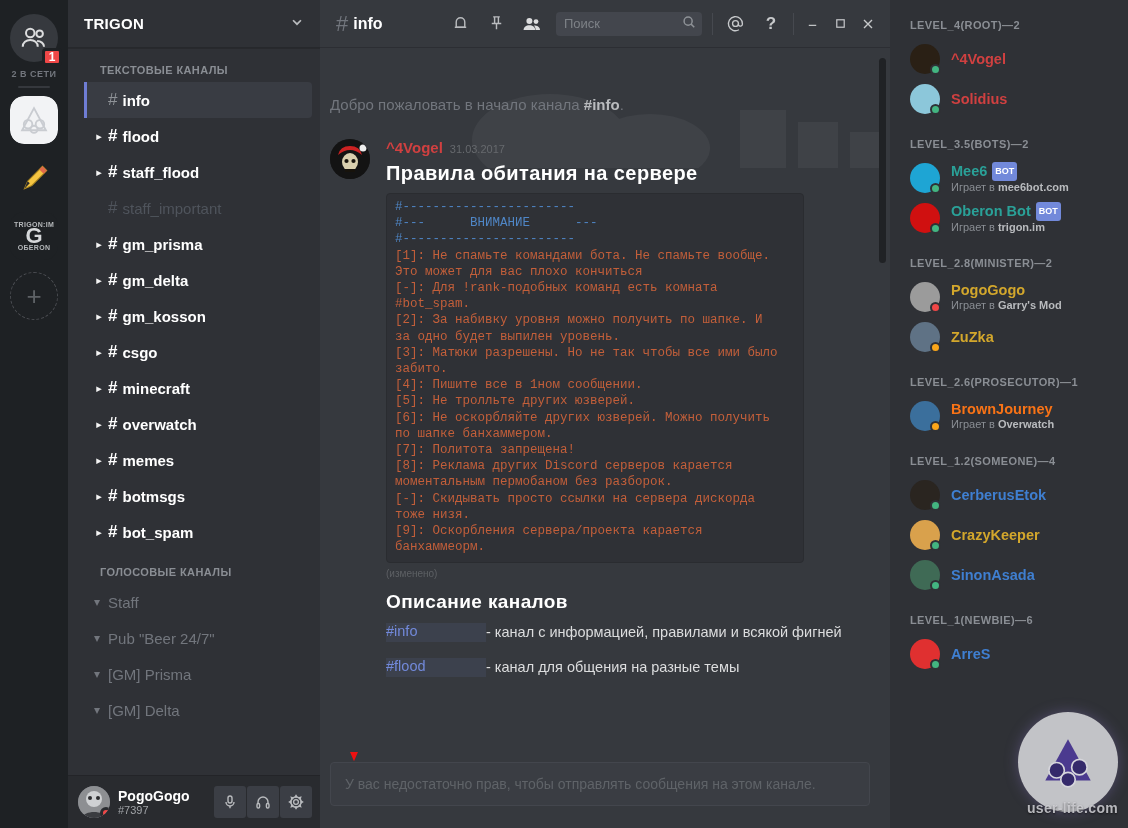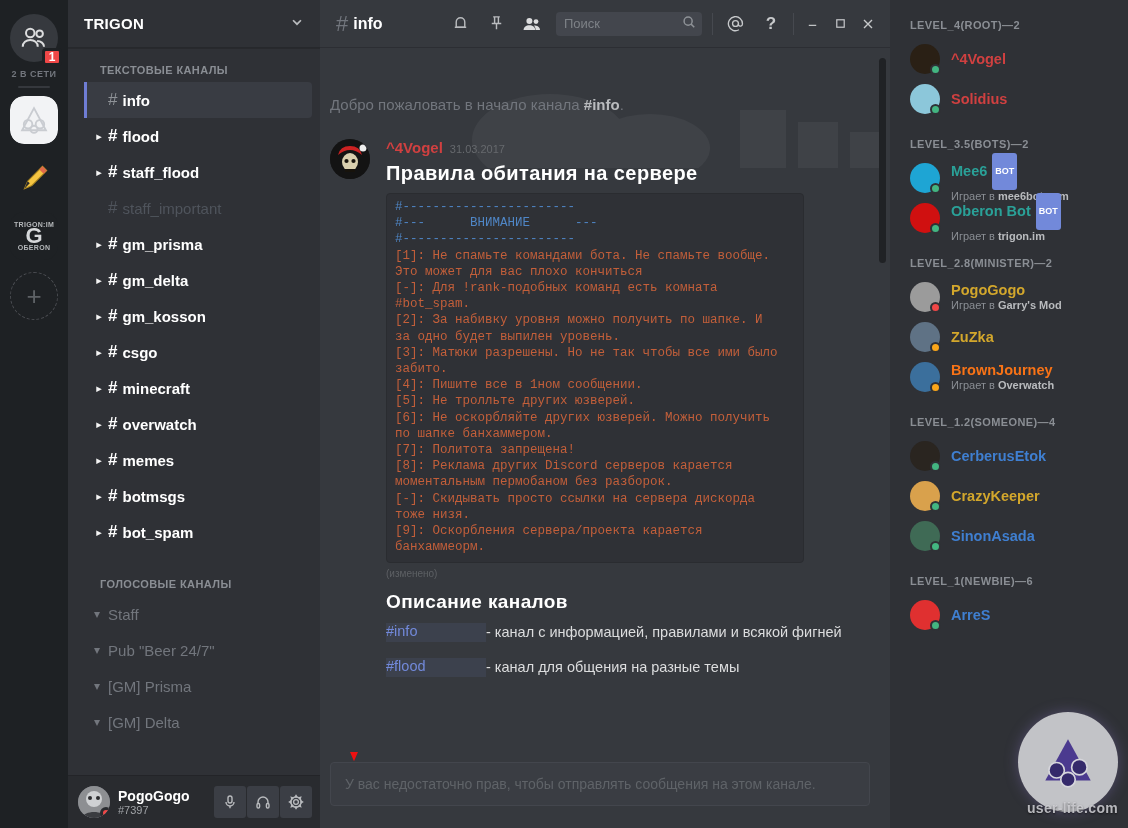--- a/index.html
+++ b/index.html
@@ -259,21 +259,21 @@
     width: 11px; height: 11px; border-radius: 50%;
     border: 2px solid #2f3136;
   }
   .mem-txt { min-width: 0; }
   .mem-name { font-size: 14.5px; font-weight: 600; line-height: 17px; }
   .mem-game { font-size: 11px; color: #8a8e94; line-height: 13px; }
   .mem-game b { color: #b9bbbe; font-weight: bold; }
   .bot-tag {
     display: inline-block; background: #7289da; color: #fff;
     font-size: 9px; font-weight: bold; border-radius: 3px;
-    padding: 10px 3px; margin-left: 5px; vertical-align: 2px;
+    padding: 1px 3px; margin-left: 5px; vertical-align: 2px;
   }
 
   
   .watermark {
     position: absolute; right: 6px; bottom: 8px;
     width: 108px; height: 108px; pointer-events: none;
   }
   .wm-circle {
     width: 100px; height: 100px; border-radius: 50%;
     background: rgba(215,215,220,.88);
@@ -417,21 +417,21 @@
             <span class="hash">#</span>
             <span class="cname">botmsgs</span>
           </div>
           <div class="chan unread">
             <span class="arrow">▸</span>
             <span class="hash">#</span>
             <span class="cname">bot_spam</span>
           </div>
         </div>
 
-      <div class="cat" style="margin-top:28px">ГОЛОСОВЫЕ КАНАЛЫ</div>
+      <div class="cat" style="margin-top:16px">ГОЛОСОВЫЕ КАНАЛЫ</div>
       <div id="voice-channels">
           <div class="vchan">
             <span class="vchev">▾</span>
             <span class="vname">Staff</span>
           </div>
           <div class="vchan">
             <span class="vchev">▾</span>
             <span class="vname">Pub "Beer 24/7"</span>
           </div>
           <div class="vchan">
@@ -696,20 +696,21 @@
         </div>
         <div class="member">
           <div class="mem-av">
             <div class="img" style="background:#5f7285"></div>
             <div class="st" style="background:#faa61a"></div>
           </div>
           <div class="mem-txt">
             <div class="mem-name" style="color:#d3a72c">ZuZka</div>
           </div>
         </div>
+        <div class="m-cat second">LEVEL_2.6(PROSECUTOR)—1</div>
         <div class="member">
           <div class="mem-av">
             <div class="img" style="background:#3b6f9c"></div>
             <div class="st" style="background:#faa61a"></div>
           </div>
           <div class="mem-txt">
             <div class="mem-name" style="color:#f97316">BrownJourney</div>
             <div class="mem-game">Играет в <b>Overwatch</b></div>
           </div>
         </div>

